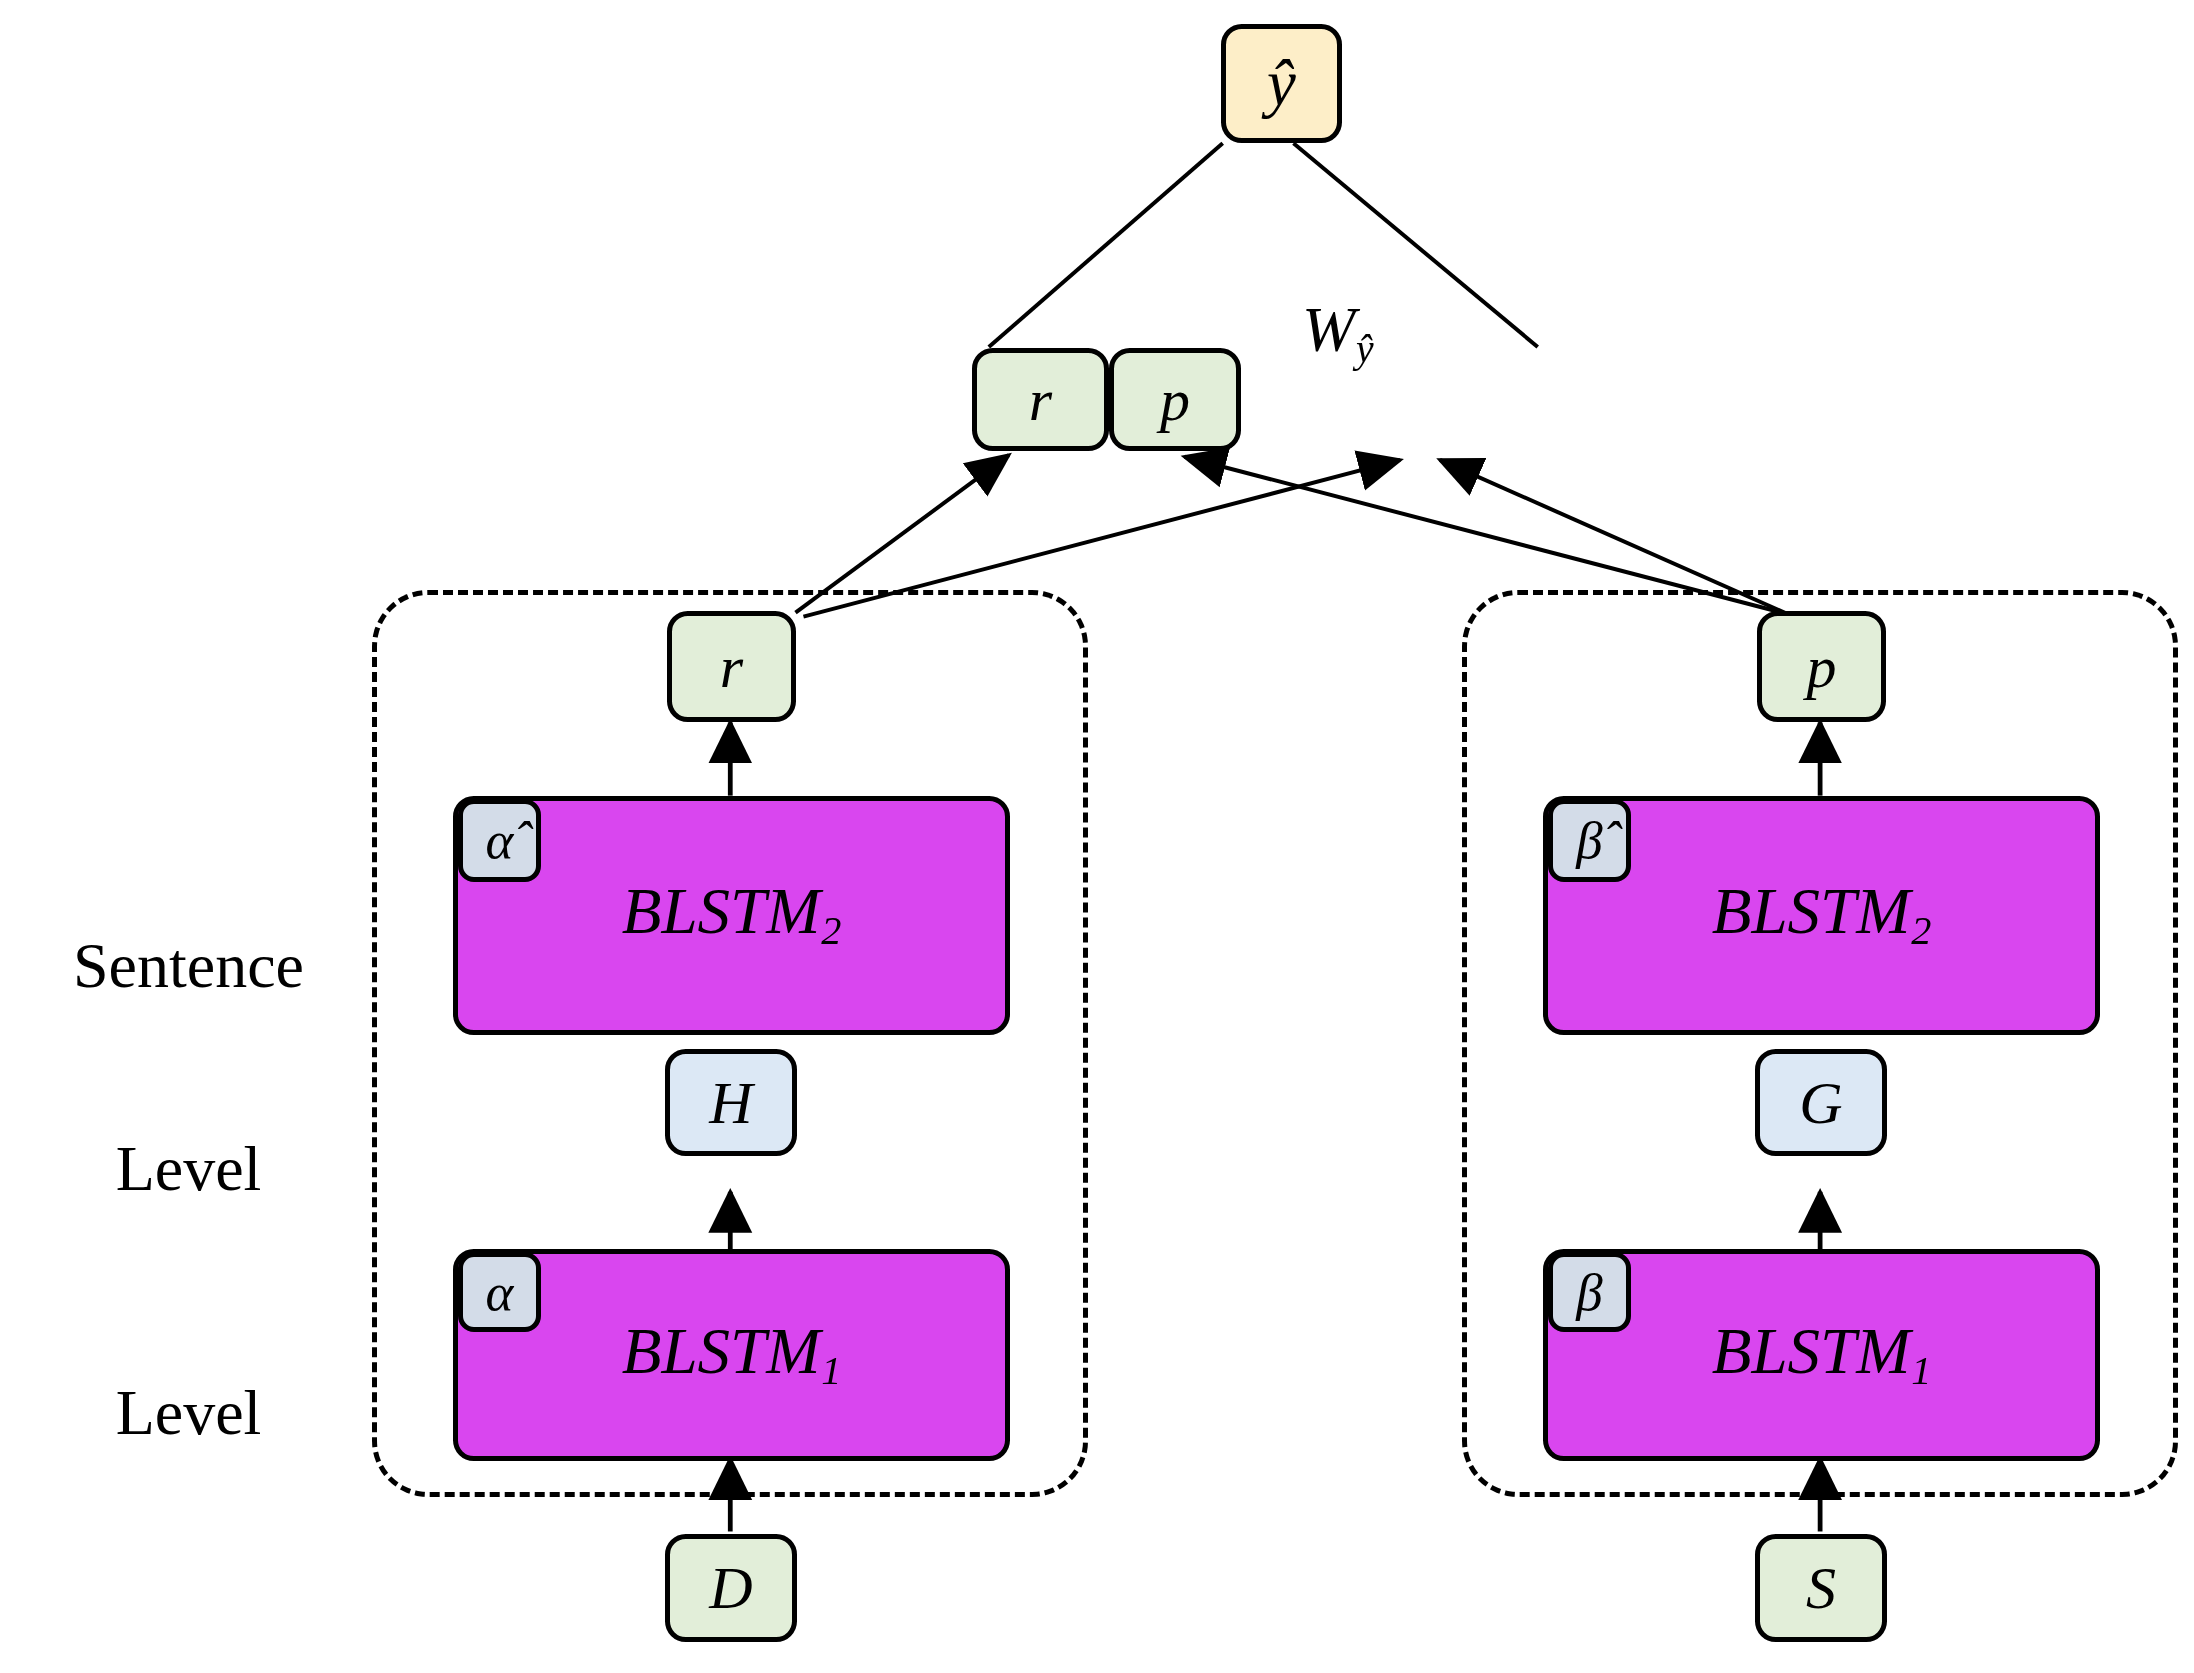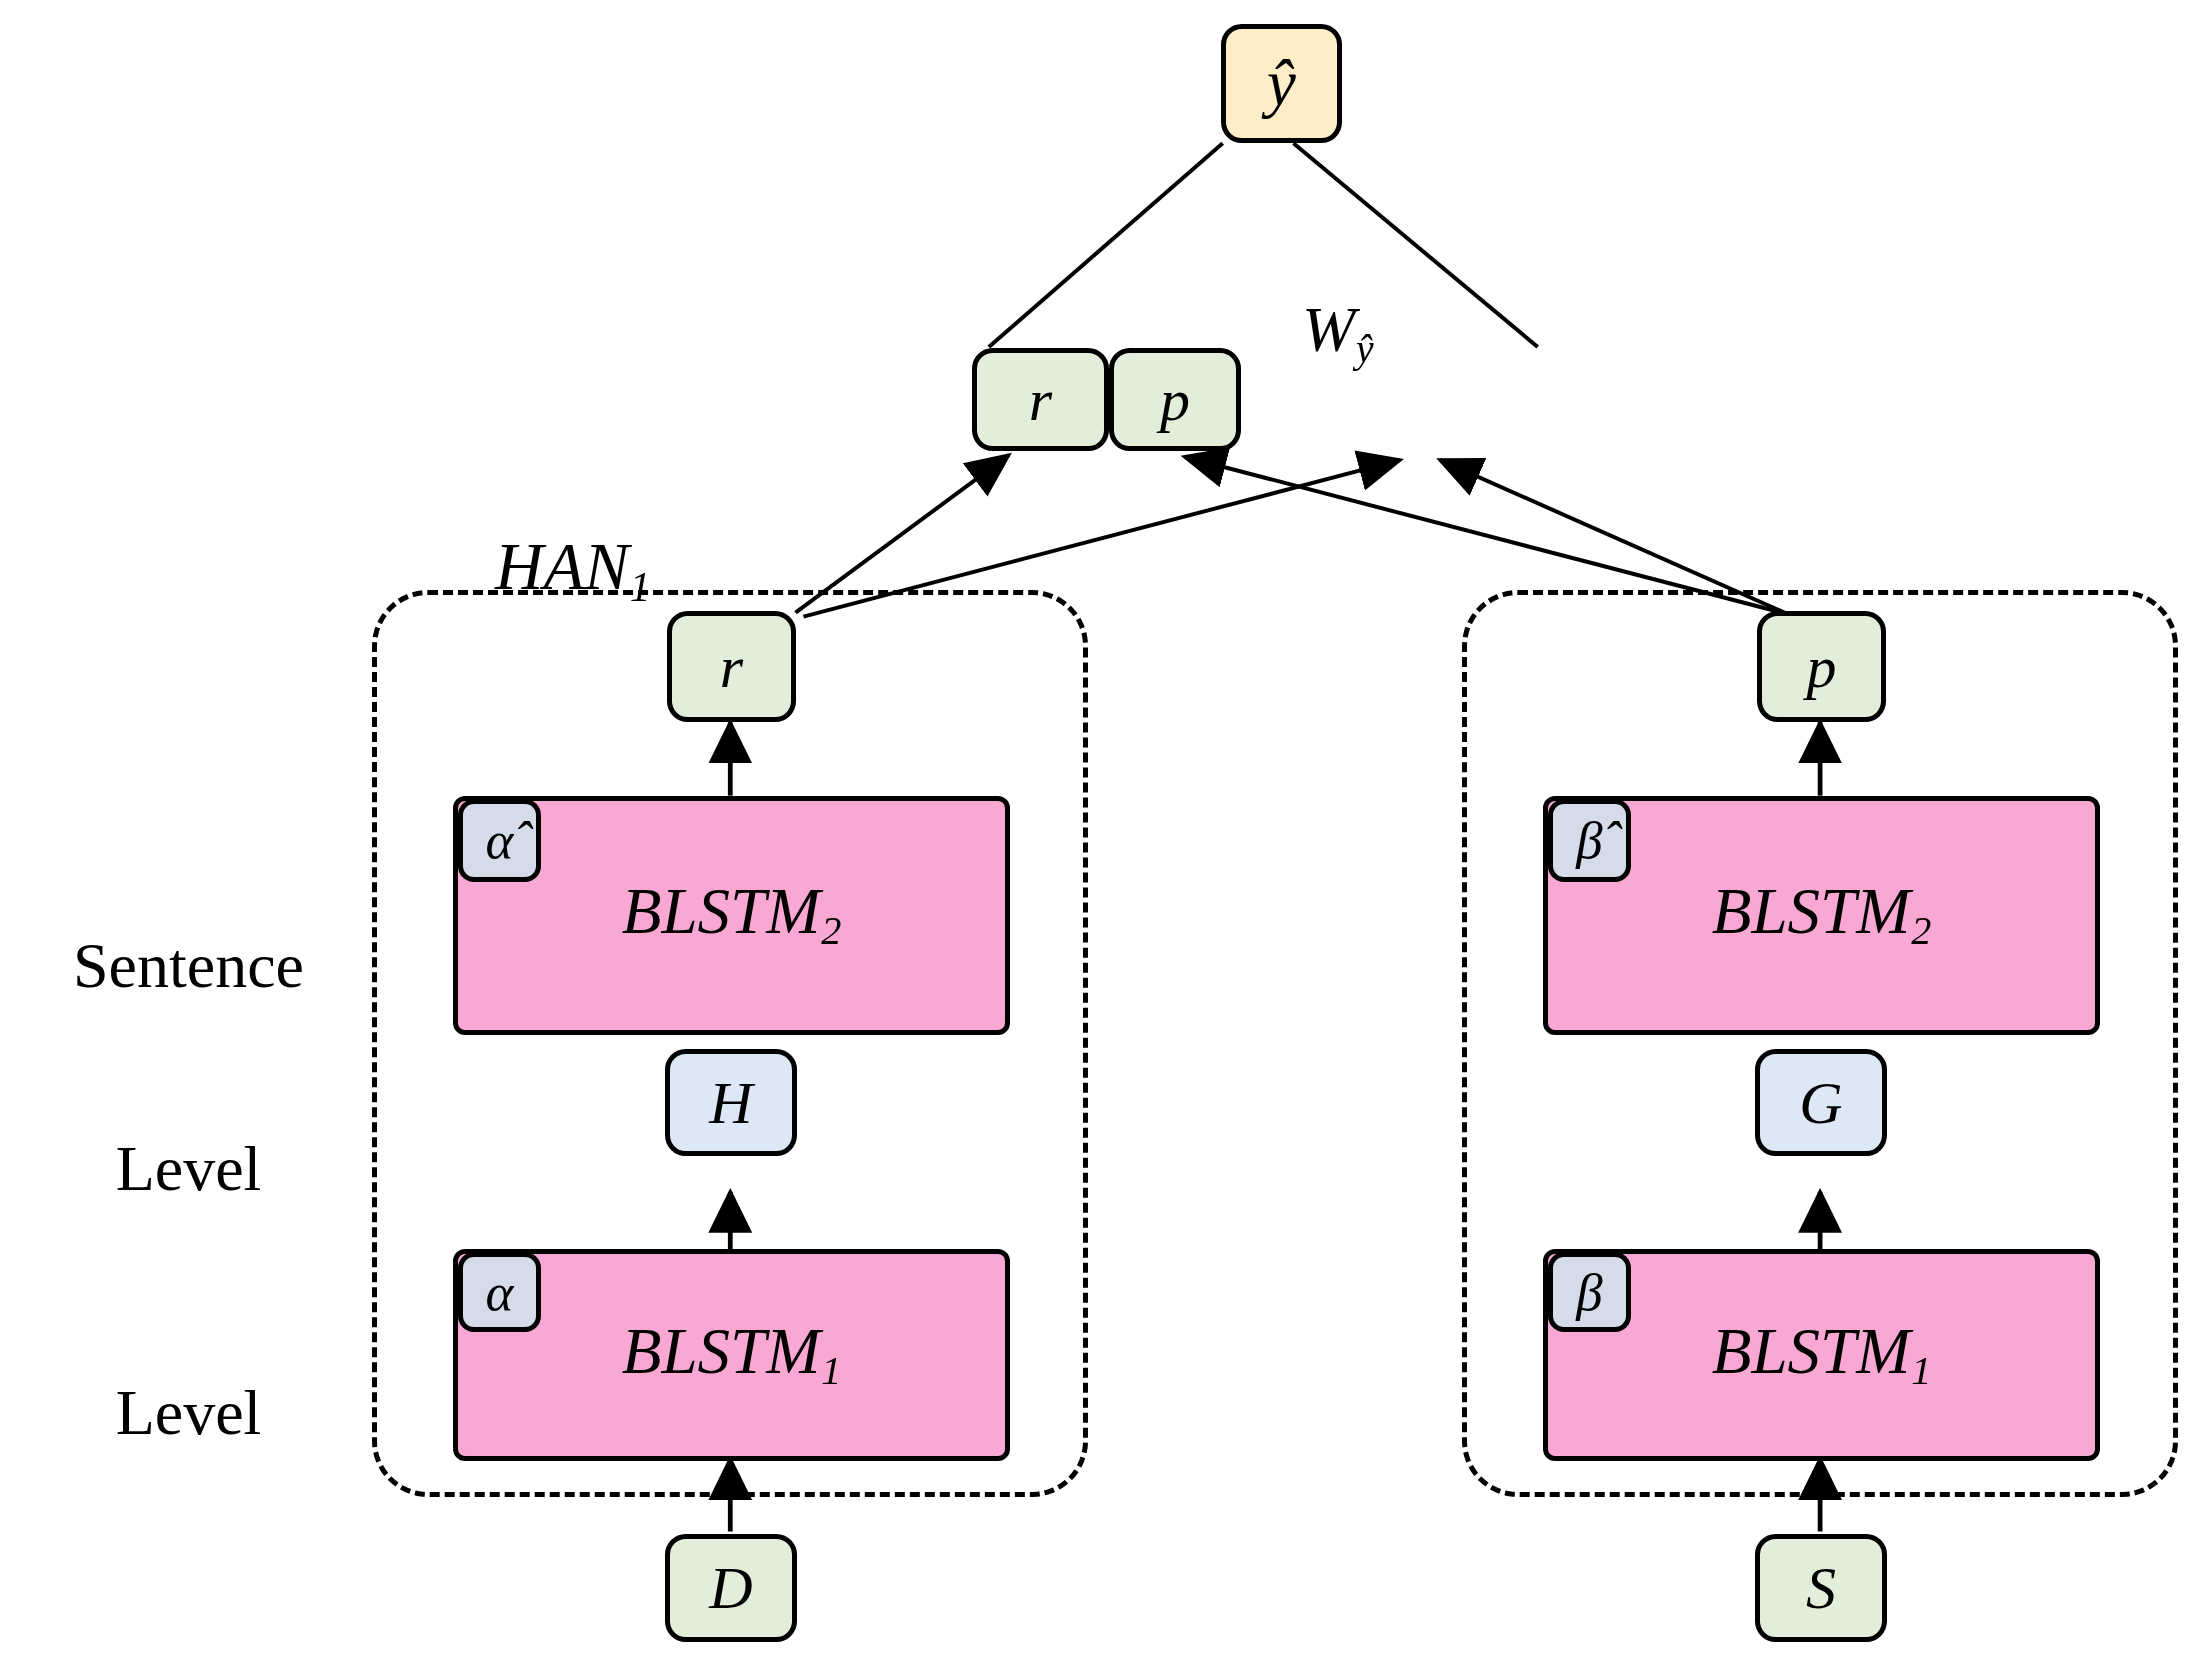--- a/index.html
+++ b/index.html
@@ -32,21 +32,21 @@
     justify-content: center;
     font-style: italic;
     color: #000000;
     line-height: 1;
     white-space: nowrap;
     z-index: 3;
   }
   .fill-yellow { background: #fdeec8; }
   .fill-green  { background: #e2eed9; }
   .fill-blue   { background: #dce8f5; }
-  .fill-grey   { background: #f9a8d4; border-radius: 12px; }
+  .fill-grey   { background: #d946ef; }
 
   .att-tab {
     position: absolute;
     box-sizing: border-box;
     border: 5.6px solid #000000;
     border-radius: 16px;
     background: #d3dce8;
     display: flex;
     align-items: center;
     justify-content: center;
@@ -121,23 +121,20 @@
       <path d="M2288,1000 L2288,908" marker-end="url(#ah)"></path>
       <path d="M2288,1300 L2288,1222" marker-end="url(#ah)"></path>
       <path d="M2288,1570 L2288,1498" marker-end="url(#ah)"></path>
       <path d="M2288,1925 L2288,1834" marker-end="url(#ah)"></path>
     </g>
   </svg>
 
   <div class="dashed-box" style="left:372px; top:590px; width:716px; height:907px;"></div>
   <div class="dashed-box" style="left:1462px; top:590px; width:716px; height:907px;"></div>
 
-  <div class="plain-label ital" style="left:428px; top:460px; font-size:67px;">
-    <span>HAN</span><span class="sub">1</span>
-  </div>
 
   <div class="plain-label" style="left:57px; top:796px; font-size:64px; text-align:center; width:263px;">
     <div>Sentence</div>
     <div>Level</div>
   </div>
   <div class="plain-label" style="left:57px; top:1243px; font-size:64px; text-align:center; width:263px;">
     <div>Level</div>
   </div>
 
   <div class="node fill-yellow" style="left:1221px; top:24px; width:121px; height:119px; font-size:65px;">

